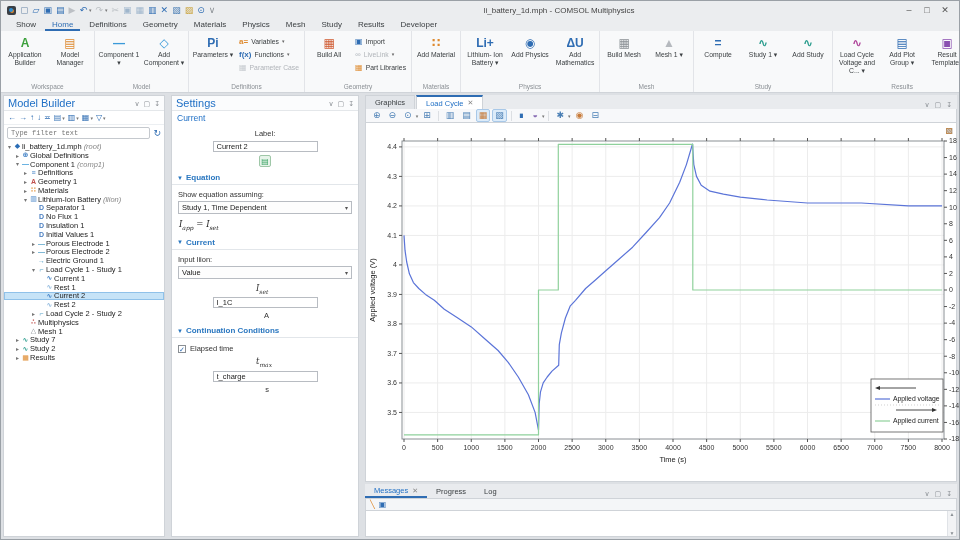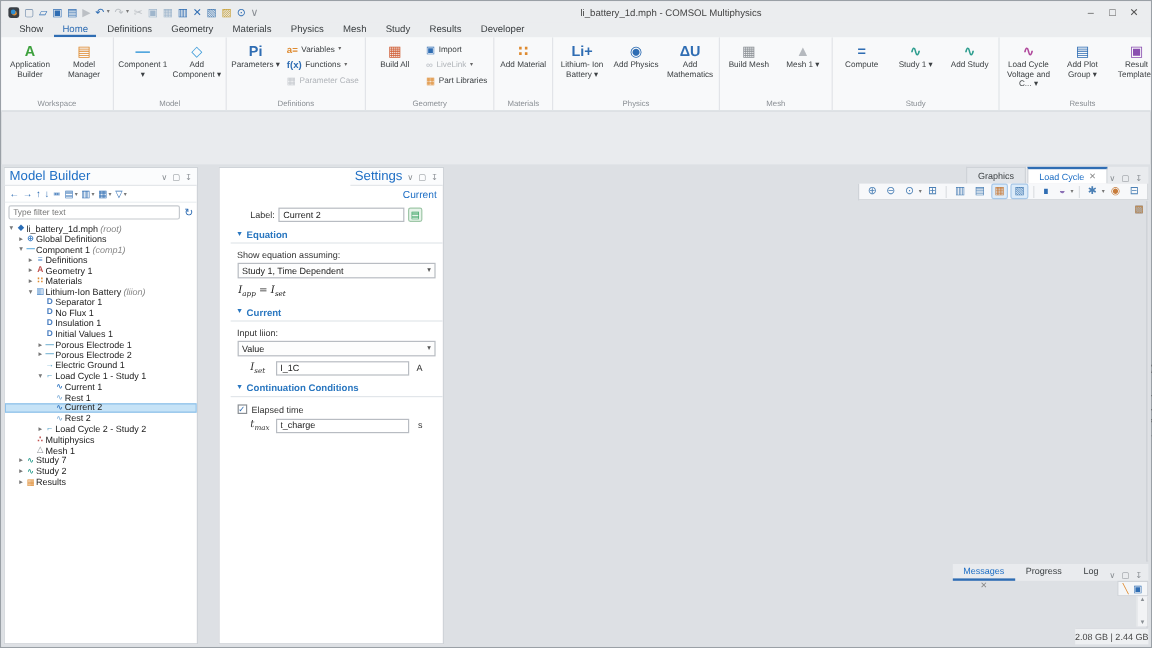--- a/index.html
+++ b/index.html
@@ -35,50 +35,50 @@
   .rbtn .ricon { height:17px; display:flex; align-items:center; justify-content:center; font-size:12px; font-weight:bold; }
   .rbtn .rlabel { font-size:6.8px; line-height:8px; text-align:center; color:#3c4043; }
   .smallcol { display:flex; flex-direction:column; justify-content:flex-start; gap:1px; padding-top:3px; }
   .sbtn { display:flex; align-items:center; gap:3px; height:12px; padding:0 3px; border-radius:2px; }
   .sbtn .ricon { font-size:8px; font-weight:bold; }
   .sbtn .rlabel { font-size:6.8px; color:#3c4043; white-space:nowrap; }
   .sbtn.disabled .rlabel { color:#b0b4b9; }
   .ddm { font-size:5px; color:#666; }
 
   
-  .main { flex:1; display:flex; gap:17px; padding:2px; background:#dde0e4; min-height:0;margin-top:44px; }
+  .main { flex:1; display:flex; gap:6px; padding:2px; background:#dde0e4; min-height:0; }
   .panel { background:#fff; border:1px solid #cfd3d8; display:flex; flex-direction:column; min-height:0; }
   .p-left { width:162px; flex:0 0 auto; }
-  .p-set { width:188px; flex:0 0 auto;align-items:flex-end; }
-  .p-right { flex:1; background:transparent; border:none; display:flex; flex-direction:column; min-width:0;align-items:flex-end; }
+  .p-set { width:188px; flex:0 0 auto; }
+  .p-right { flex:1; background:transparent; border:none; display:flex; flex-direction:column; min-width:0; }
 
   .phead { height:15px; display:flex; align-items:center; padding:0 4px; background:#fbfcfd; border-bottom:1px solid #e4e7ea; flex:0 0 auto;}
   .phead .ptitle { font-size:11px; color:#1f6fc5; flex:1; }
   .phead .hico { font-size:7px; color:#8a8f94; margin-left:4px; }
 
   .mbtools { height:14px; display:flex; align-items:center; gap:3px; padding:0 4px; border-bottom:1px solid #eceff2; flex:0 0 auto;}
   .mbtools .ico { font-size:8px; color:#2f6db3; }
   .mbtools .dd { font-size:5px; color:#777; margin-left:-2px; }
   .filterrow { display:flex; align-items:center; padding:2px 3px; gap:3px; flex:0 0 auto; }
   .filterrow input { flex:1; height:12px; font-size:7px; border:1px solid #c5c9ce; padding:0 3px; color:#888;
-                     font-family:Liberation Sans, sans-serif; border-radius:2px; }
+                     font-family:Liberation Mono, monospace; border-radius:2px; }
   .filterrow .ico { font-size:9px; color:#2f6db3; }
 
   .tree { flex:1; overflow:hidden; padding-top:1px; }
   .trow { display:flex; align-items:center; height:8.8px; font-size:7.5px; white-space:nowrap; }
   .trow.selected { background:#c6e3f7; box-shadow:inset 0 0 0 1px #8fc1e9; }
   .texp { width:7px; font-size:6px; color:#777; text-align:center; flex:0 0 auto; }
   .tico { width:9px; font-size:7px; text-align:center; flex:0 0 auto; font-weight:bold; }
   .tlabel { color:#222; }
   .tsuffix { color:#888; font-style:italic; margin-left:2px; }
 
   
   .set-sub { font-size:8.5px; color:#1f6fc5; padding:2px 5px 3px; }
   .set-body { flex:1; overflow:hidden; padding:1px 0; }
-  .srow { display:flex; align-items:center; gap:3px; padding:2px 17px; font-size:7.5px; color:#333; }
+  .srow { display:flex; align-items:center; gap:3px; padding:2px 17px; font-size:7.5px; color:#333;flex-direction:column; }
   .srow input { flex:1; height:12px; font-size:7.5px; border:1px solid #b8bcc2; padding:0 3px; color:#222;
                 font-family:"Liberation Sans",sans-serif; min-width:0; }
   .iconbtn { width:12px; height:12px; border:1px solid #9fc7a8; background:#e7f4ea; color:#2e9e5b; font-size:8px;
              display:flex; align-items:center; justify-content:center; border-radius:2px; }
   .sechead { display:flex; align-items:center; gap:3px; padding:4px 5px 2px; border-bottom:1px solid #e2e6ea; margin-bottom:3px; }
   .sechead .chev { font-size:6px; color:#2a77c0; }
   .sechead .sectitle { font-size:8px; font-weight:bold; color:#2a77c0; }
   .caption { font-size:7.5px; color:#333; padding:2px 6px 1px; }
   .dropdown { display:flex; align-items:center; height:13px; margin:1px 6px 2px; border:1px solid #b8bcc2;
               background:#fdfdfd; font-size:7.5px; padding:0 3px; color:#222; }
@@ -108,21 +108,21 @@
   .gtools .tbico.on { background:#dcebf9; border-color:#a8c8e8; }
   .gtools .sep { width:1px; height:10px; background:#dcdfe3; margin:0 2px; }
   .gtools .dd { font-size:5px; color:#777; margin-left:-1px; }
 
   .plotwrap { flex:1; background:#fff; border:1px solid #cfd3d8; border-top:none; position:relative; min-height:0; }
   .plotwrap svg { position:absolute; left:0; top:0; }
   .plot-corner { position:absolute; right:3px; top:3px; font-size:8px; color:#de8a2f; text-shadow:0 0 0 #2f6db3; }
   svg text { font-family:"Liberation Sans","DejaVu Sans",sans-serif; }
 
   .mtabs { height:14px; display:flex; align-items:flex-end; background:#e9ebee; margin-top:2px; flex:0 0 auto; }
-  .mtab { height:13px; display:flex; align-items:center; gap:4px; padding:0 9px; font-size:7.5px; color:#3c4043;flex-direction:column; }
+  .mtab { height:13px; display:flex; align-items:center; gap:4px; padding:0 9px; font-size:7.5px; color:#3c4043; }
   .mtab.active { color:#1f6fc5; border-bottom:2px solid #2f6db3; }
   .mtab .x { color:#888; font-size:7px; }
   .mtools { height:13px; background:#f4f6f8; border:1px solid #cfd3d8; display:flex; align-items:center; gap:4px;
             padding:0 4px; flex:0 0 auto; }
   .mtools span { font-size:8px; }
   .mbody { height:26px; background:#fff; border:1px solid #cfd3d8; border-top:none; position:relative; flex:0 0 auto; }
   .vscroll { position:absolute; right:0; top:0; bottom:0; width:9px; background:#f2f3f5; border-left:1px solid #e0e3e7;
              display:flex; flex-direction:column; justify-content:space-between; align-items:center; }
   .vscroll span { font-size:5px; color:#8a8f94; line-height:6px; }
   .statusbar { height:14px; background:#eef0f2; border-top:1px solid #d5d8dc; display:flex; align-items:center;
@@ -780,19 +780,16 @@
       <div class="mtools" id="mtools">
           <span style="color: rgb(222, 138, 47);">╲</span>
           <span style="color: rgb(47, 109, 179);">▣</span>
         </div>
       <div class="mbody">
         <div class="vscroll">
           <span>▲</span>
           <span>▼</span>
         </div>
       </div>
-      <div class="statusbar">
-        <span>2.08 GB | 2.44 GB</span>
-      </div>
     </div>
 
   </div>
 </div>
 
 </body></html>

